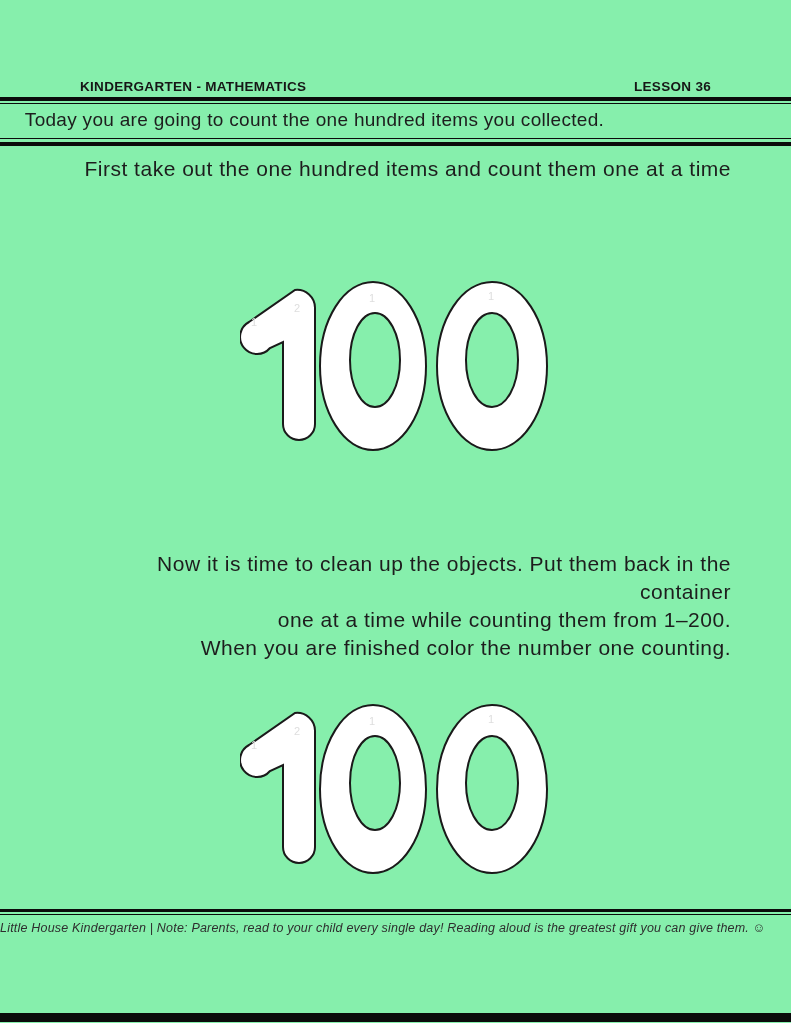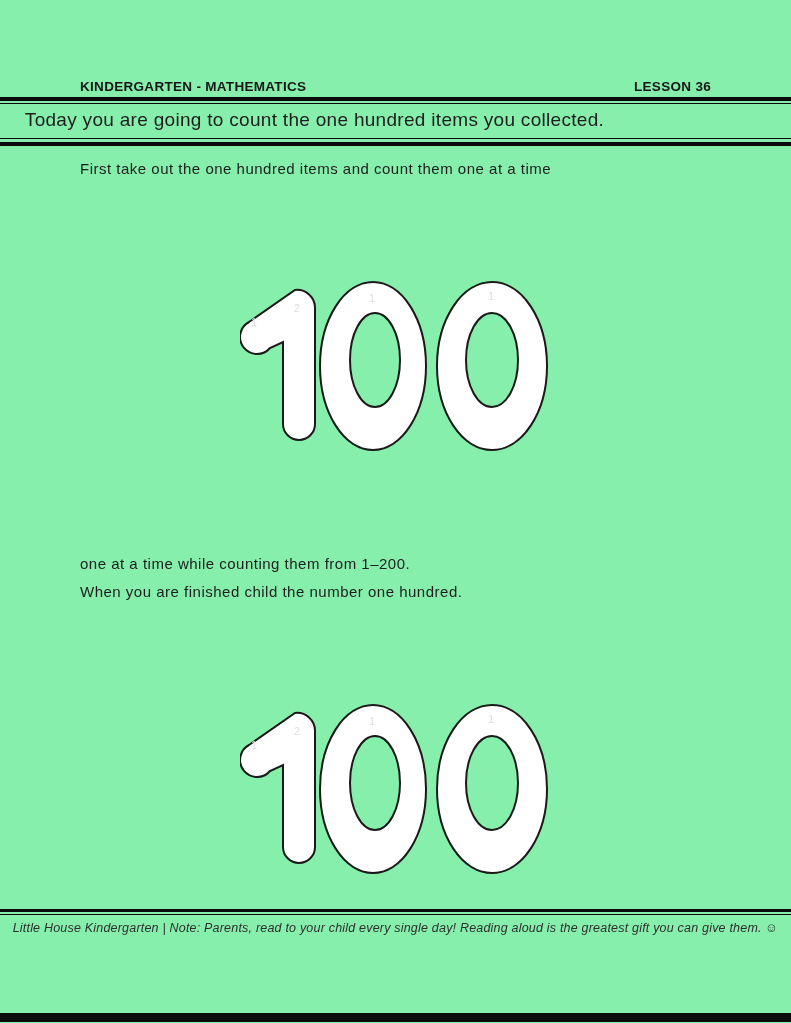--- a/index.html
+++ b/index.html
@@ -27,35 +27,34 @@
   .rule-foot-thick{top:909px;height:3px;}
   .rule-foot-thin{top:914px;height:1px;}
   
   .banner{
     position:absolute;top:109px;left:0;width:629px;
     text-align:center;font-size:19px;letter-spacing:.3px;color:#1d1d1d;
   }
   
   .para{
     position:absolute;left:80px;right:60px;
-    font-size:15px;line-height:28px;letter-spacing:.5px;color:#1d1d1d;
+    font-size:21px;line-height:28px;letter-spacing:.5px;color:#1d1d1d;text-align:right;
   }
   .para-1{top:155px;}
   .para-2{top:550px;}
   
   .fig{position:absolute;left:240px;width:312px;height:172px;}
   .fig-1{top:280px;}
   .fig-2{top:703px;}
   .fig svg{display:block;width:100%;height:100%;}
   .outline{fill:#ffffff;stroke:#1a1a1a;stroke-width:2;}
   .hint{font-family:"Liberation Sans",sans-serif;font-size:11px;fill:#dedede;}
   
   .footer-note{
     position:absolute;top:921px;left:0;width:791px;
-    text-align:center;
     font-family:"Liberation Sans",sans-serif;
     font-style:italic;
     font-size:12.5px;letter-spacing:.2px;color:#2e2e2e;
   }
   .bottom-bar{
     position:absolute;top:1013px;left:0;width:791px;height:9px;background:#0b0b0b;
   }
 </style>
 </head>
 <body>
@@ -87,22 +86,23 @@
       <path class="outline" fill-rule="evenodd" d="M 197 86 A 55 84 0 1 0 307 86 A 55 84 0 1 0 197 86 Z
            M 226 80 A 26 47 0 1 0 278 80 A 26 47 0 1 0 226 80 Z"></path>
       <text class="hint" x="14" y="46" text-anchor="middle">1</text>
       <text class="hint" x="57" y="32" text-anchor="middle">2</text>
       <text class="hint" x="132" y="22" text-anchor="middle">1</text>
       <text class="hint" x="251" y="20" text-anchor="middle">1</text>
     </svg>
   </div>
 
   <div class="para para-2">
+    <div>Now it is time to clean up the objects. Put them back in the container</div>
     <div>one at a time while counting them from 1–200.</div>
-    <div>When you are finished child the number one hundred.</div>
+    <div>When you are finished color the number one counting.</div>
   </div>
 
   <div class="fig fig-2">
     <svg viewBox="0 0 312 172" aria-label="100">
       <path class="outline" d="M 75 28 L 75 144 A 16 16 0 0 1 43 144 L 43 62 L 30 68 A 17 17 0 1 1 9 42 L 55 10 A 18 18 0 0 1 75 28 Z"></path>
       <path class="outline" fill-rule="evenodd" d="M 80 86 A 53 84 0 1 0 186 86 A 53 84 0 1 0 80 86 Z
            M 110 80 A 25 47 0 1 0 160 80 A 25 47 0 1 0 110 80 Z"></path>
       <path class="outline" fill-rule="evenodd" d="M 197 86 A 55 84 0 1 0 307 86 A 55 84 0 1 0 197 86 Z
            M 226 80 A 26 47 0 1 0 278 80 A 26 47 0 1 0 226 80 Z"></path>
       <text class="hint" x="14" y="46" text-anchor="middle">1</text>

